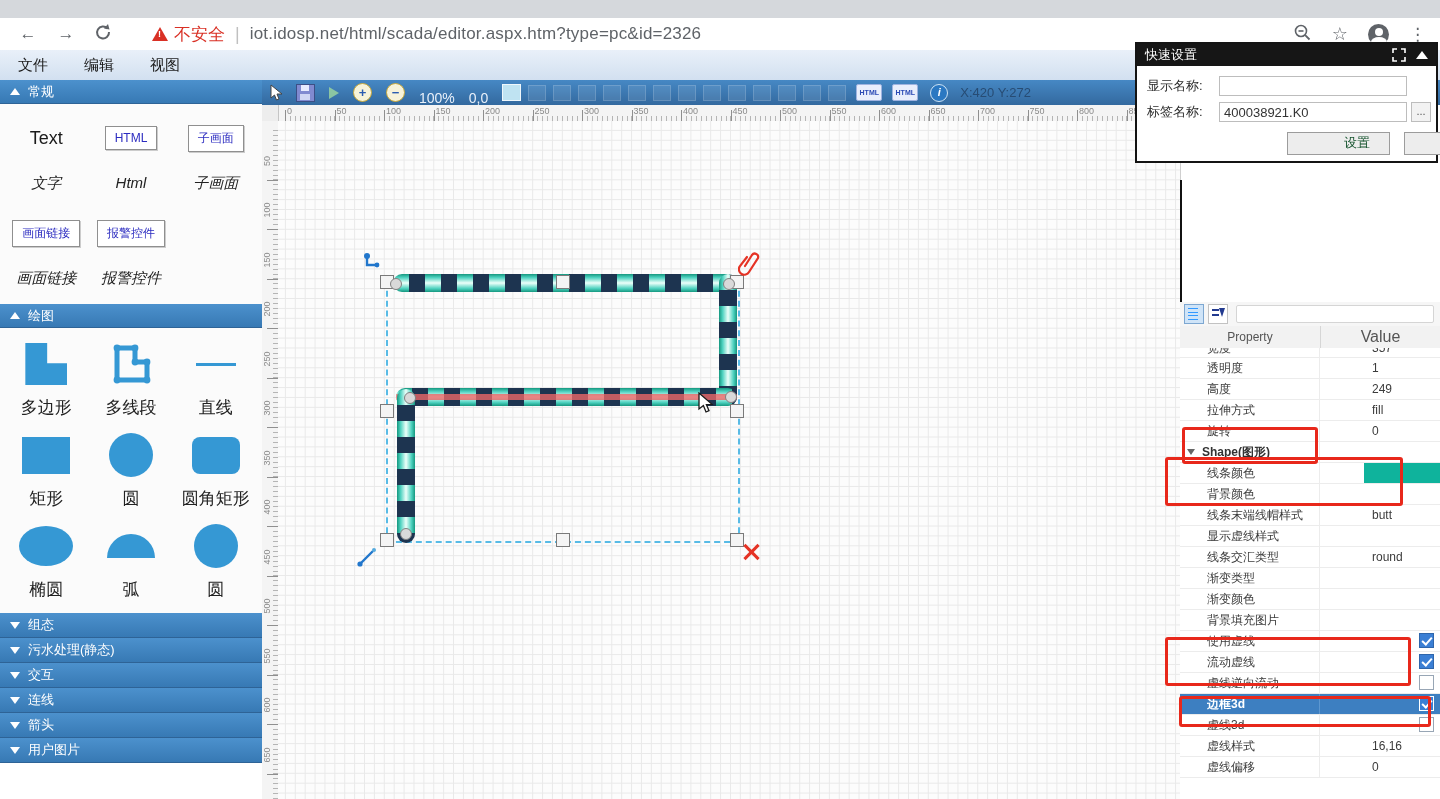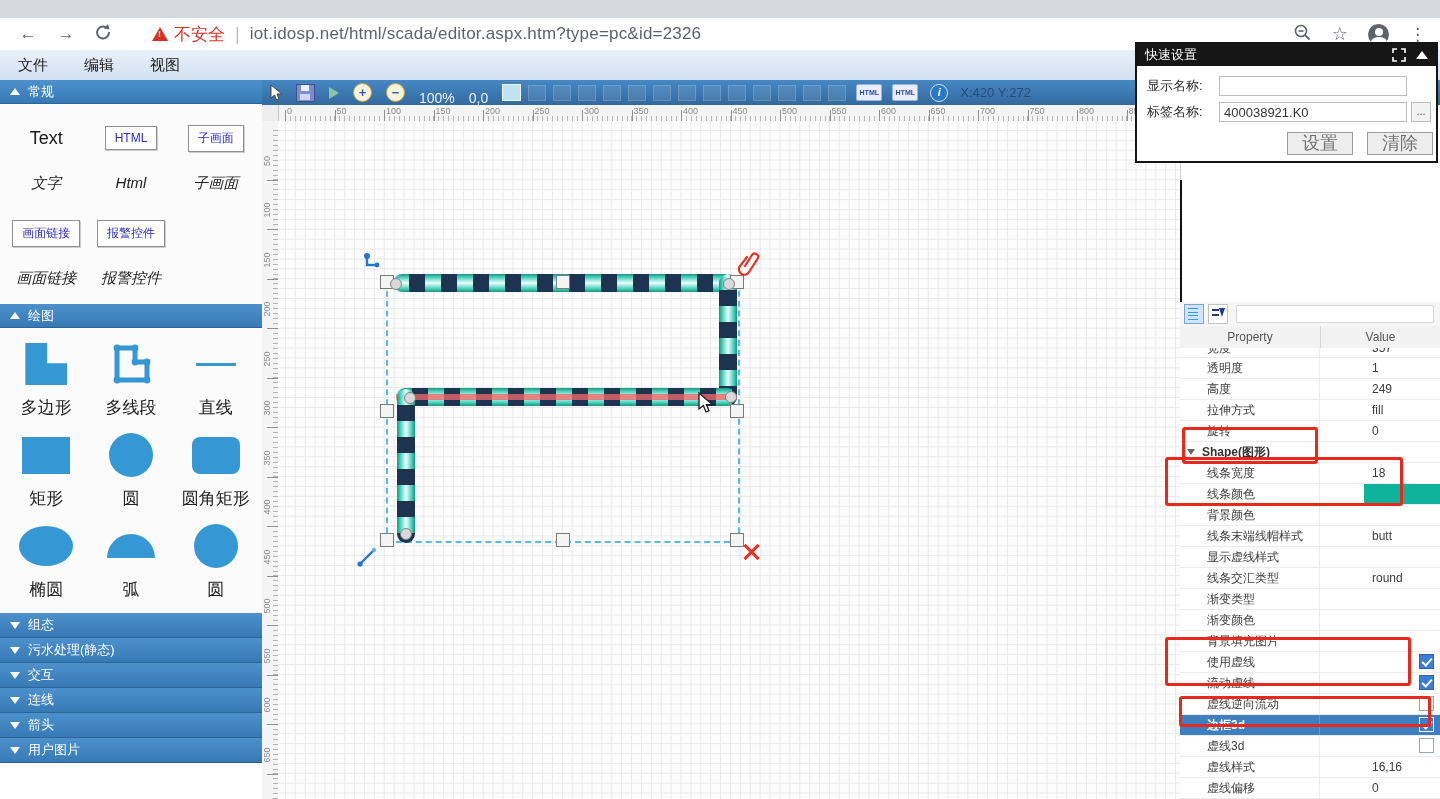--- a/index.html
+++ b/index.html
@@ -108,21 +108,21 @@
   .pg-toolbar{left:1180px;top:302px;width:260px;height:24px;background:#f6f6f6;border-bottom:1px solid #dcdcdc;display:flex;align-items:center;}
   .pg-btn{width:18px;height:18px;margin-left:4px;border:1px solid #7da7d1;background:#cfe4f8;position:relative;}
   .pg-btn.plain{border:1px solid #c2c2c2;background:#fff;}
   .pg-cat::before,.pg-cat::after{content:"";position:absolute;left:3px;width:10px;height:3px;border-top:1px solid #39f;border-bottom:1px solid #39f;}
   .pg-cat::before{top:3px;}.pg-cat::after{bottom:3px;}
   .pg-az::before{content:"";position:absolute;left:3px;top:4px;width:7px;height:2px;background:#223a8f;box-shadow:0 5px 0 #223a8f;}
   .pg-az::after{content:"";position:absolute;right:2px;top:3px;width:0;height:0;border-left:3px solid transparent;border-right:3px solid transparent;border-top:9px solid #223a8f;}
   .pg-filter{flex:1;height:16px;margin:0 6px 0 8px;background:#fff;border:1px solid #d5d5d5;border-radius:2px;}
   .pg-header{left:1180px;top:326px;width:260px;height:22px;background:#f2f2f2;border-bottom:1px solid #cfcfcf;display:flex;}
   .pg-header .c1{width:140px;text-align:center;font-size:12px;color:#555;line-height:22px;border-right:1px solid #d6d6d6;}
-  .pg-header .c2{flex:1;text-align:center;font-size:12px;color:#555;line-height:22px;}
+  .pg-header .c2{flex:1;text-align:center;font-size:16px;color:#555;line-height:22px;}
   .pg-rows{left:1180px;top:348px;width:260px;height:451px;overflow:hidden;background:#fff;}
   .pg-row{display:flex;height:20px;border-bottom:1px solid #ececec;font-size:12px;color:#3b3b3b;background:#fff;}
   .pg-row .pcell{width:140px;padding-left:27px;line-height:20px;border-right:1px solid #ececec;white-space:nowrap;overflow:hidden;box-sizing:border-box;position:relative;}
   .pg-row .vcell{flex:1;line-height:20px;padding-left:8px;position:relative;overflow:hidden;margin-left:44px;}
   .pg-row.clipped{height:9px;overflow:hidden;}
   .pg-row.clipped .pcell,.pg-row.clipped .vcell{margin-top:-10px;}
   .pg-row.category .pcell{padding-left:22px;font-weight:bold;color:#333;}
   .cat-tri{position:absolute;left:7px;top:7px;width:0;height:0;border-left:4px solid transparent;border-right:4px solid transparent;border-top:6px solid #666;}
   .pg-row.selected{background:#3d7fc1;}
   .pg-row.selected .pcell{color:#fff;font-weight:bold;border-right-color:#5d97d0;}
@@ -134,21 +134,21 @@
 
   
   .quickpanel{left:1135px;top:42px;width:303px;height:121px;background:#fff;border:2px solid #141414;box-sizing:border-box;z-index:30;}
   .qp-head{height:22px;background:#161616;color:#fff;font-size:13px;display:flex;align-items:center;padding-left:8px;position:relative;}
   .qp-icons{position:absolute;right:8px;top:0;height:22px;display:flex;align-items:center;gap:10px;}
   .qp-tri{width:0;height:0;border-left:6px solid transparent;border-right:6px solid transparent;border-bottom:8px solid #fff;}
   .qp-row{position:absolute;left:10px;display:flex;align-items:center;}
   .qp-label{font-size:13px;color:#2b2b2b;width:72px;}
   .qp-input{width:178px;height:18px;border:1px solid #bdbdbd;background:#fff;font-size:13px;color:#333;padding:0 4px;font-family:inherit;}
   .qp-more{width:18px;height:18px;border:1px solid #bdbdbd;background:#f2f2f2;font-size:11px;color:#555;text-align:center;line-height:16px;margin-left:4px;}
-  .qp-btn{width:64px;height:21px;border:1px solid #9c9c9c;background:#ededed;font-size:18px;color:#737373;text-align:center;line-height:20px;}
+  .qp-btn{width:64px;height:21px;border:1px solid #9c9c9c;background:#ededed;font-size:13px;color:#14532d;text-align:center;line-height:20px;padding-left:37px;}
 
   
   .anno{position:absolute;border:3px solid #e8281b;border-radius:3px;z-index:40;}
 
   
   .cursor-arrow{z-index:50;}
 </style>
 </head>
 <body>
 
@@ -504,24 +504,20 @@
       </div>
       <div class="pg-row">
         <div class="pcell"><span>旋转</span></div>
         <div class="vcell"><span>0</span></div>
       </div>
       <div class="pg-row category">
         <div class="pcell"><div class="cat-tri"></div><span>Shape(图形)</span></div>
         <div class="vcell"></div>
       </div>
       <div class="pg-row">
-        <div class="pcell"><span>线条宽度</span></div>
-        <div class="vcell"><span>18</span></div>
-      </div>
-      <div class="pg-row">
         <div class="pcell"><span>线条颜色</span></div>
         <div class="vcell">
           <div class="swatch" style="background: rgb(15, 179, 156);"></div>
         </div>
       </div>
       <div class="pg-row">
         <div class="pcell"><span>背景颜色</span></div>
         <div class="vcell"></div>
       </div>
       <div class="pg-row">

